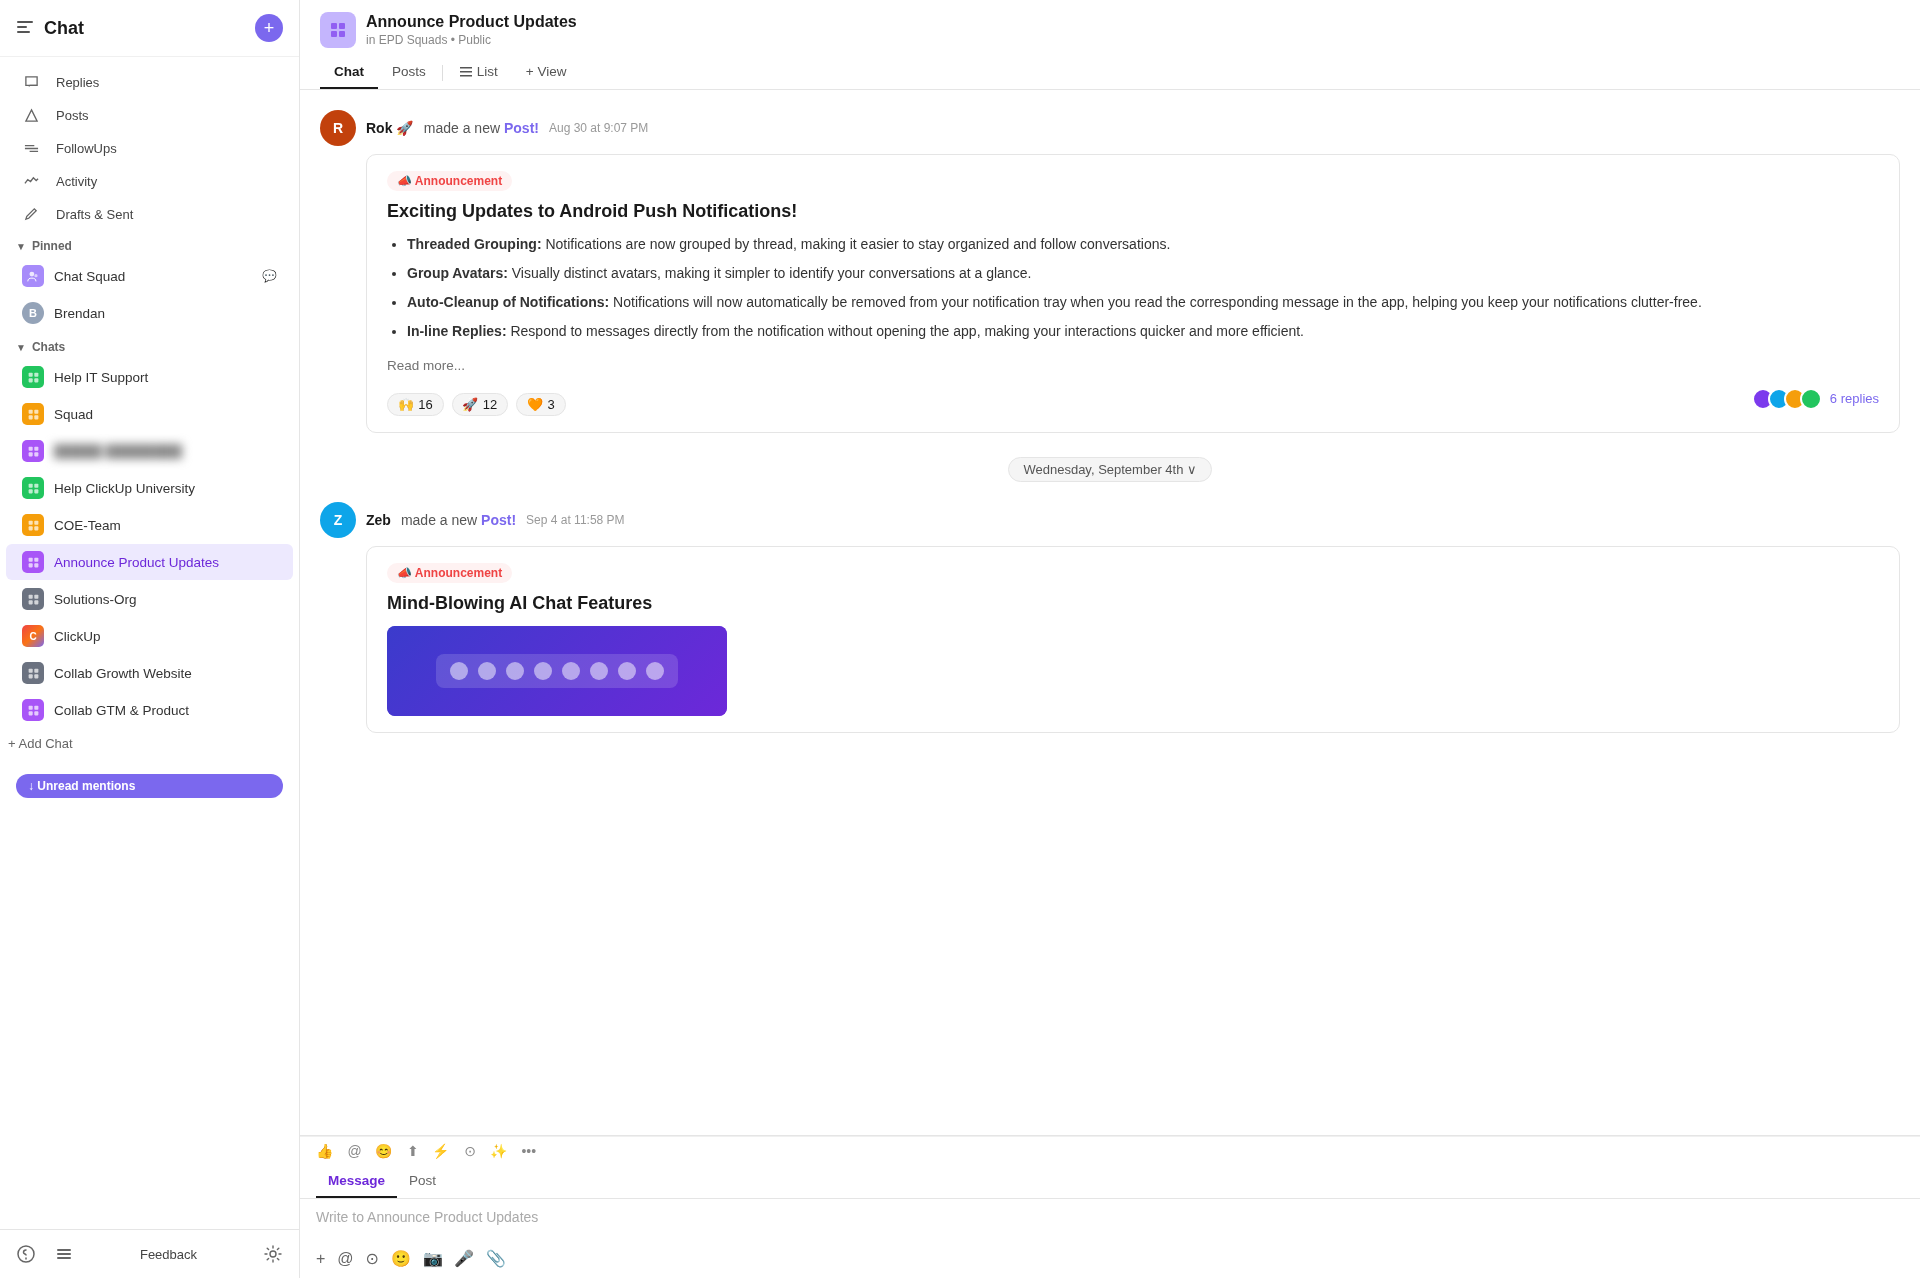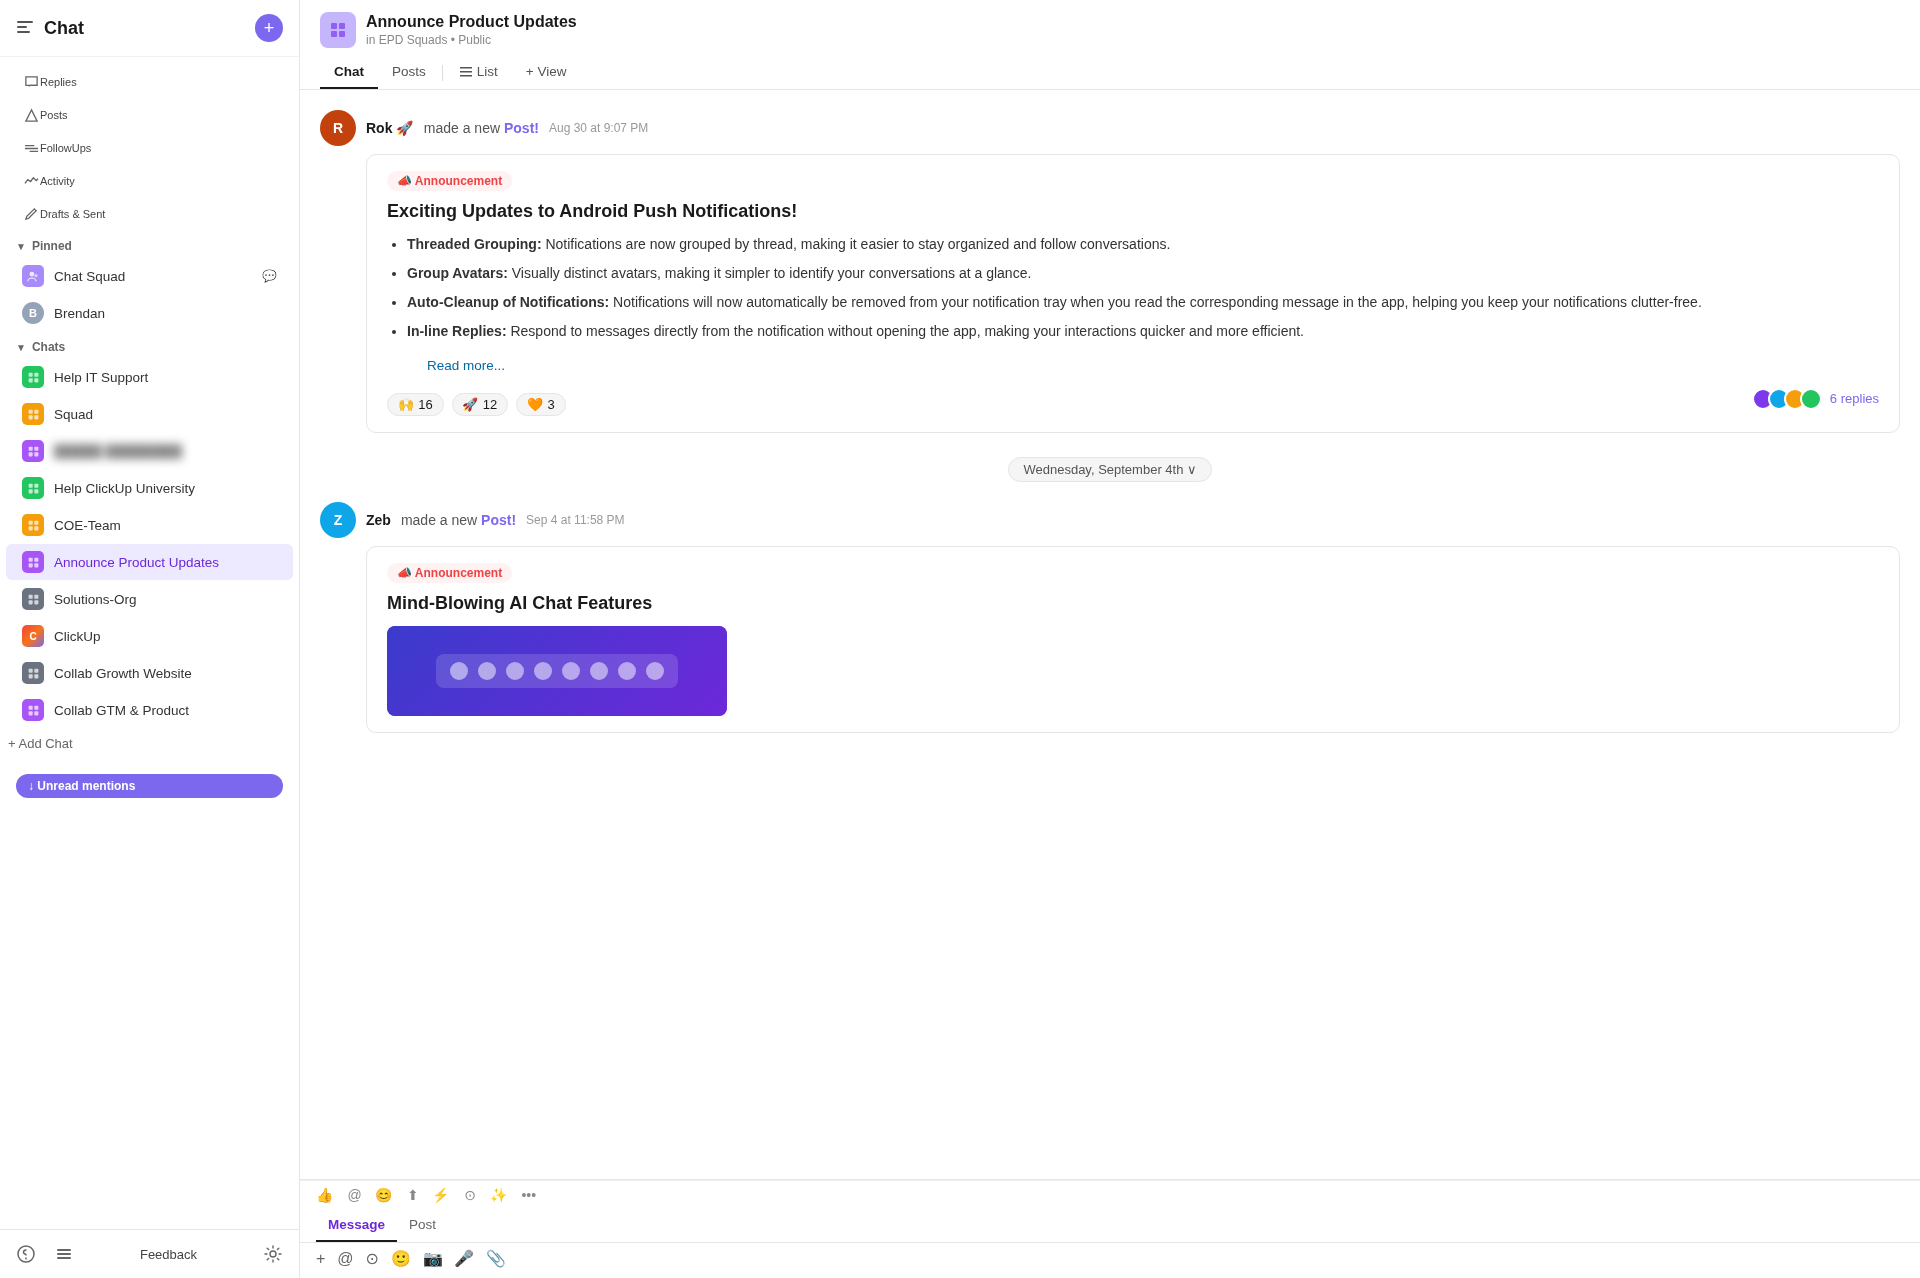--- a/index.html
+++ b/index.html
@@ -5,21 +5,21 @@
     * { box-sizing: border-box; margin: 0; padding: 0; }
     body { font-family: -apple-system, BlinkMacSystemFont, 'Segoe UI', sans-serif; font-size: 14px; color: #1a1a1a; background: #fff; display: flex; height: 100vh; overflow: hidden; }
 
     
     .sidebar { width: 300px; min-width: 300px; border-right: 1px solid #e5e5e5; display: flex; flex-direction: column; background: #fff; height: 100vh; overflow-y: auto; }
     .sidebar-header { display: flex; align-items: center; justify-content: space-between; padding: 14px 16px; border-bottom: 1px solid #f0f0f0; }
     .sidebar-title { font-size: 18px; font-weight: 700; }
     .sidebar-add-btn { width: 28px; height: 28px; background: #7b68ee; border-radius: 50%; display: flex; align-items: center; justify-content: center; cursor: pointer; color: #fff; font-size: 18px; line-height: 1; }
 
     .sidebar-nav { padding: 8px 0; }
-    .nav-item { display: flex; align-items: center; gap: 0; padding: 7px 16px; cursor: pointer; color: #444; font-size: 11px; border-radius: 6px; margin: 1px 6px; }
+    .nav-item { display: flex; align-items: center; gap: 16px; padding: 7px 16px; cursor: pointer; color: #444; font-size: 13px; border-radius: 6px; margin: 1px 6px; }
     .nav-item .nav-icon { width: 18px; height: 18px; display: flex; align-items: center; justify-content: center; color: #666; flex-shrink: 0; }
 
     .section-header { display: flex; align-items: center; gap: 6px; padding: 8px 16px 4px; font-size: 12px; font-weight: 600; color: #666; cursor: pointer; }
     .section-header .chevron { font-size: 10px; }
 
     .chat-item { display: flex; align-items: center; gap: 10px; padding: 7px 16px; cursor: pointer; color: #333; font-size: 13.5px; border-radius: 6px; margin: 1px 6px; }
     .chat-item.active { background: #ede9fe; color: #6d28d9; }
     .chat-item .avatar { width: 22px; height: 22px; border-radius: 5px; flex-shrink: 0; display: flex; align-items: center; justify-content: center; font-size: 11px; font-weight: 600; color: #fff; }
     .chat-item .chat-name { flex: 1; white-space: nowrap; overflow: hidden; text-overflow: ellipsis; }
 
@@ -56,21 +56,21 @@
     .message-action { font-size: 14px; color: #555; }
     .post-label { color: #7b68ee; font-weight: 600; }
     .message-time { font-size: 12px; color: #999; }
 
     .post-card { border: 1px solid #e5e5e5; border-radius: 10px; padding: 16px 20px; margin-left: 46px; background: #fff; }
     .announcement-badge { display: inline-flex; align-items: center; gap: 5px; background: #fef2f2; color: #ef4444; font-size: 12px; font-weight: 600; padding: 3px 10px; border-radius: 20px; margin-bottom: 10px; }
     .post-title { font-size: 18px; font-weight: 700; margin-bottom: 12px; }
     .post-body ul { padding-left: 20px; }
     .post-body li { margin-bottom: 8px; font-size: 14px; line-height: 1.5; color: #333; }
     .post-body li strong { font-weight: 700; }
-    .read-more { color: #0369a1; font-size: 13.5px; cursor: pointer; margin-top: 8px; display: inline-block; margin-left: 40px; }
+    .read-more { color: #737373; font-size: 13.5px; cursor: pointer; margin-top: 8px; display: inline-block; }
 
     .reactions { display: flex; align-items: center; gap: 8px; margin-top: 12px; }
     .reaction { display: inline-flex; align-items: center; gap: 4px; background: #f5f5f5; border: 1px solid #e5e5e5; border-radius: 20px; padding: 3px 10px; font-size: 13px; cursor: pointer; }
     .reply-avatars { display: flex; }
     .reply-avatar { width: 22px; height: 22px; border-radius: 50%; border: 2px solid #fff; margin-left: -6px; font-size: 10px; display: flex; align-items: center; justify-content: center; font-weight: 600; color: #fff; }
     .reply-count { font-size: 13px; color: #7b68ee; font-weight: 500; }
 
     .date-separator { text-align: center; margin: 20px 0; }
     .date-pill { display: inline-flex; align-items: center; gap: 4px; background: #f5f5f5; border: 1px solid #e5e5e5; border-radius: 20px; padding: 4px 14px; font-size: 13px; color: #555; cursor: pointer; }
 
@@ -459,20 +459,21 @@
       <span style="cursor:pointer;font-size:14px;color:#888;">⚡</span>
       <span style="cursor:pointer;font-size:14px;color:#888;">⊙</span>
       <span style="cursor:pointer;font-size:14px;color:#888;">✨</span>
       <span style="cursor:pointer;font-size:14px;color:#888;">•••</span>
     </div>
 
     <div class="input-tabs">
       <div class="input-tab active">Message</div>
       <div class="input-tab">Post</div>
     </div>
+    <div class="input-box" contenteditable="true" style="">Write to Announce Product Updates</div>
     <div class="input-toolbar">
       <span class="input-tool">+</span>
       <span class="input-tool">@</span>
       <span class="input-tool">⊙</span>
       <span class="input-tool">🙂</span>
       <span class="input-tool">📷</span>
       <span class="input-tool">🎤</span>
       <span class="input-tool">📎</span>
     </div>
   </div>

